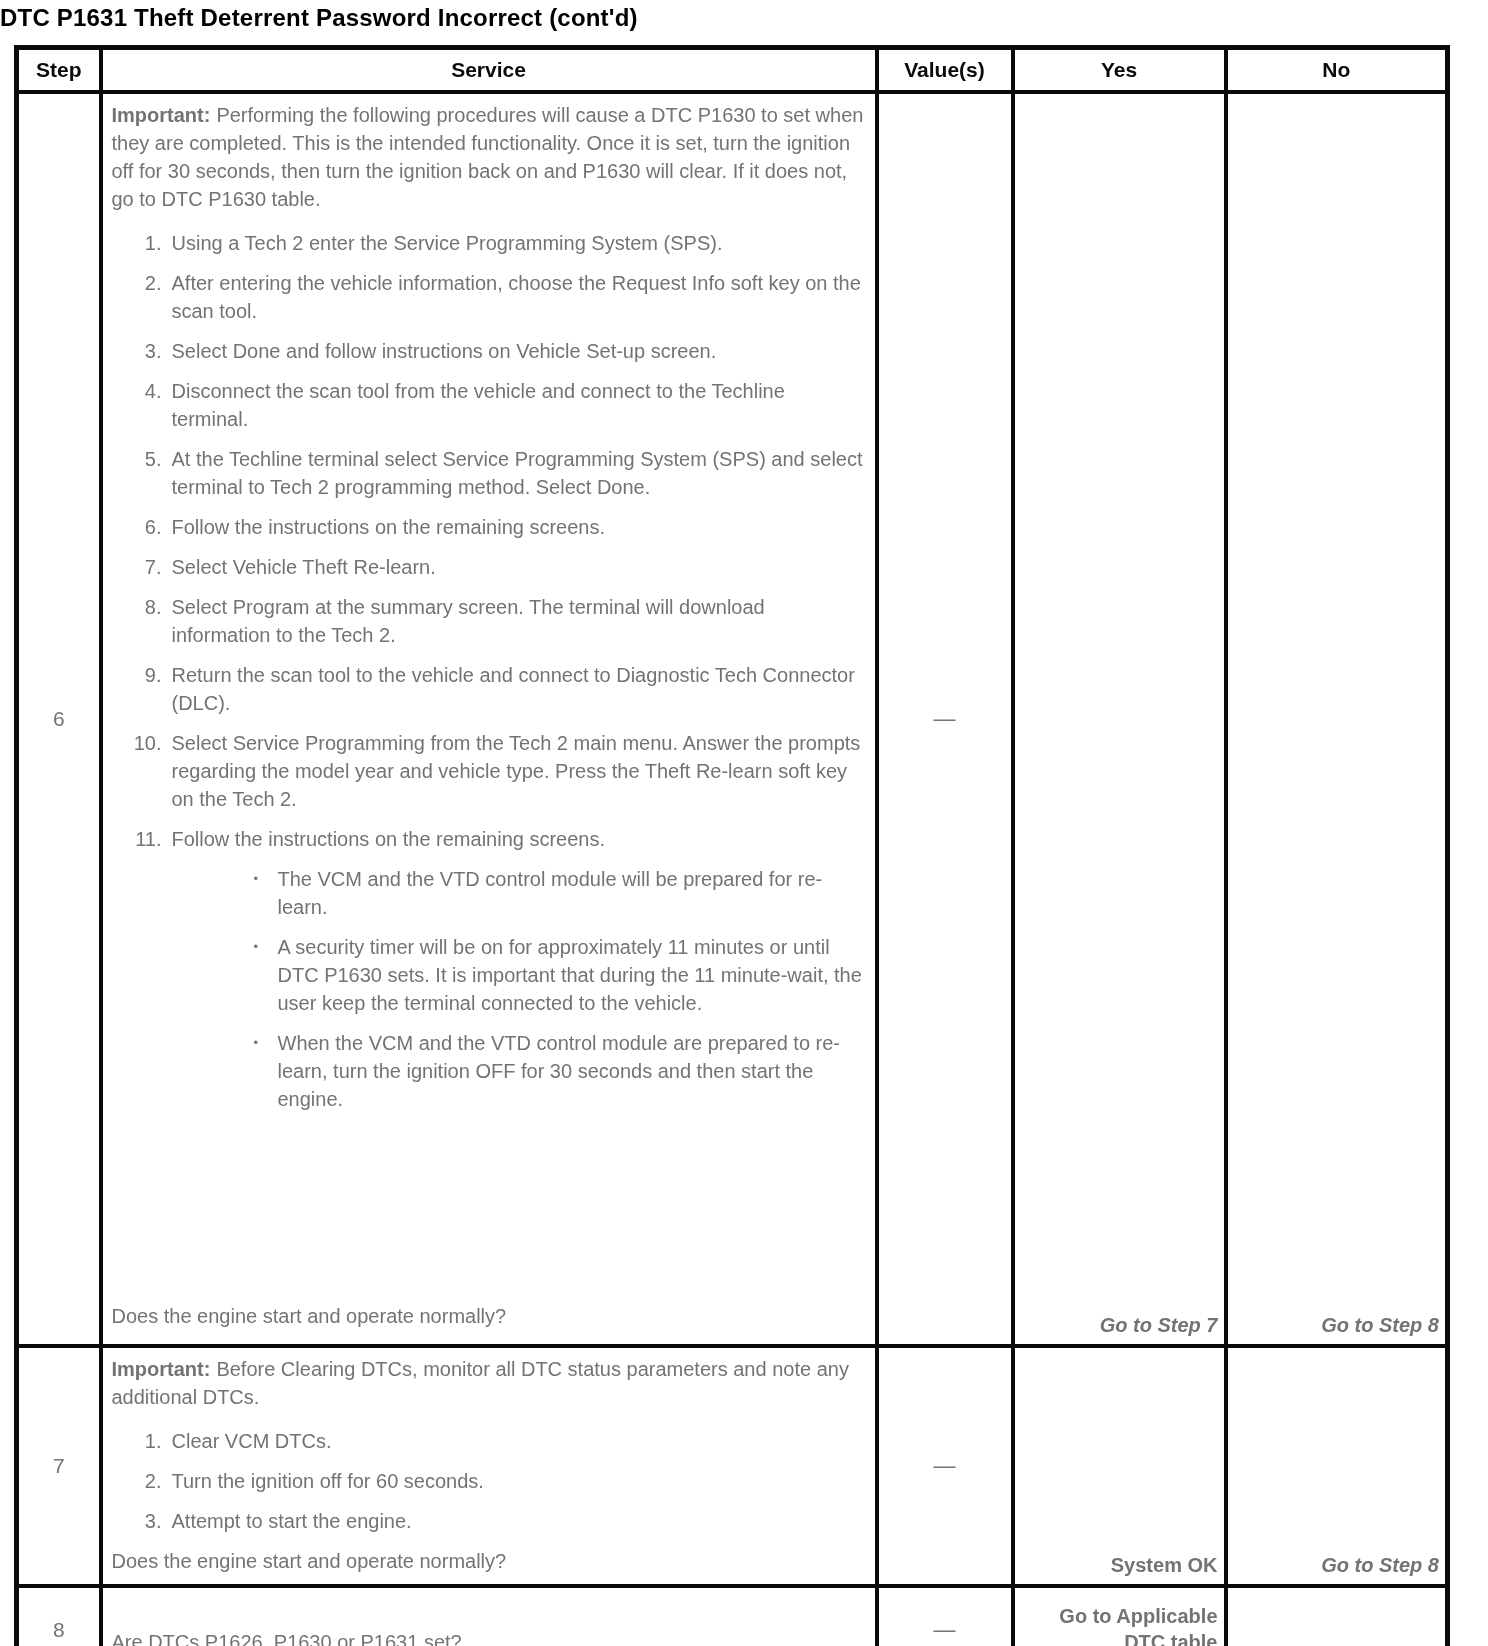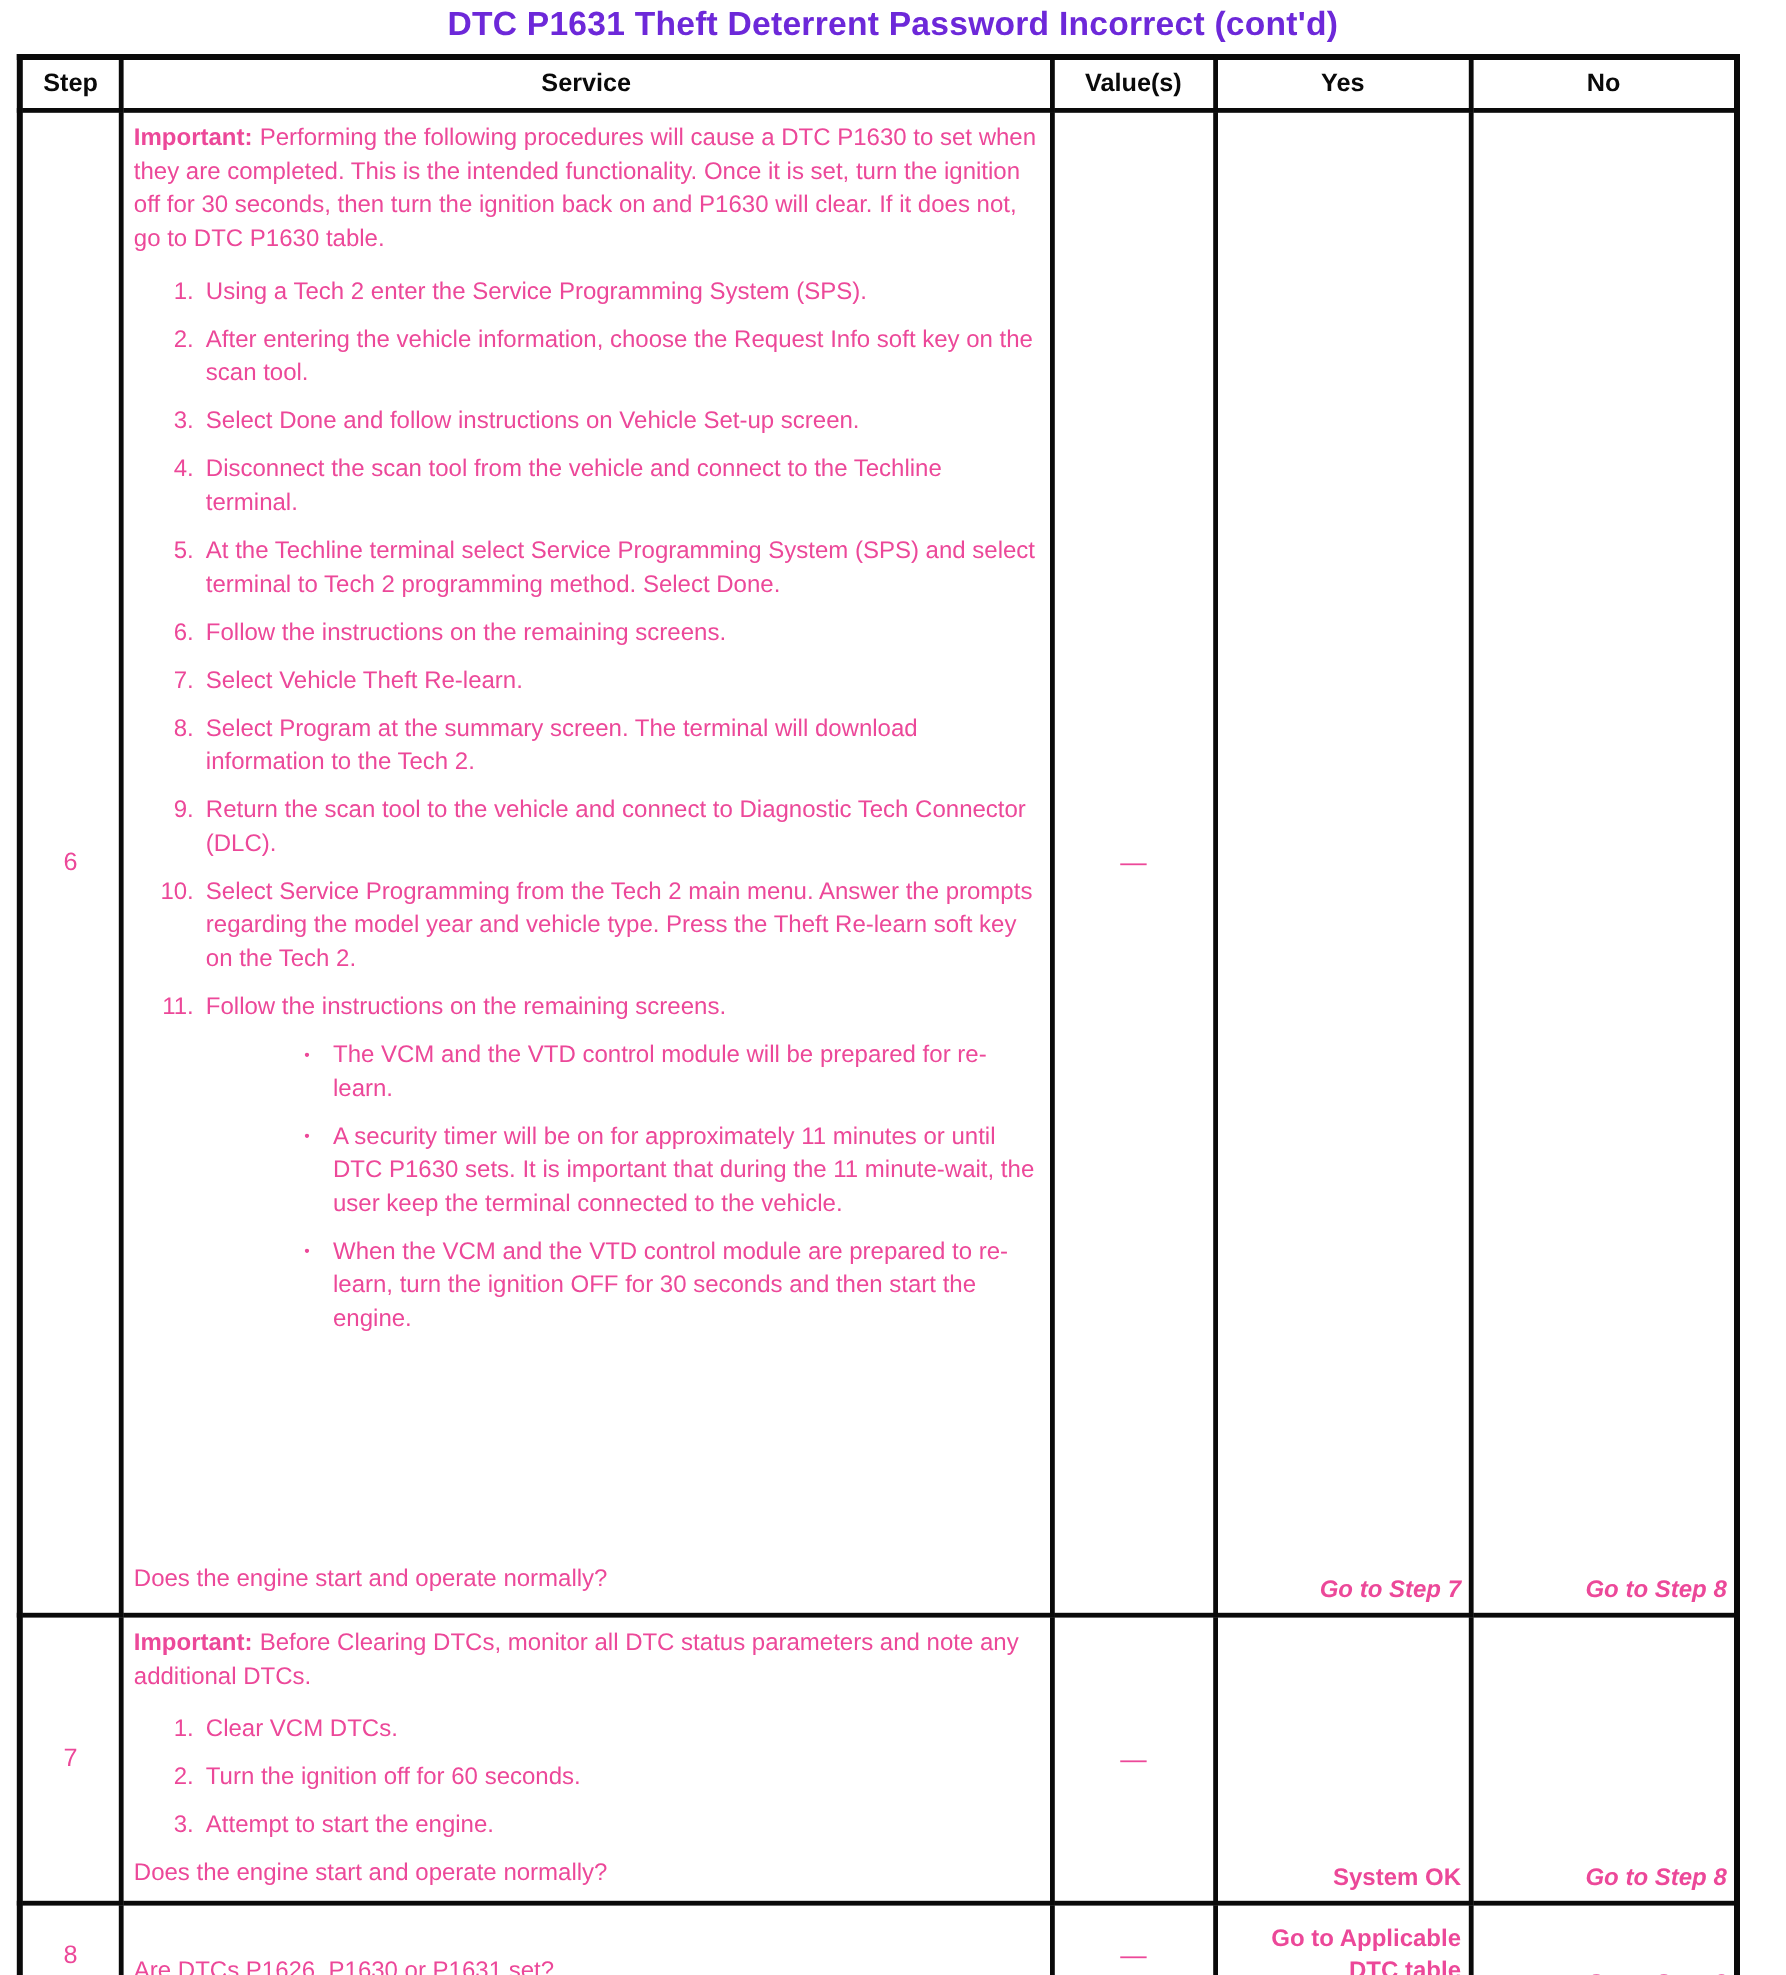--- a/index.html
+++ b/index.html
@@ -15,25 +15,24 @@
     width: 1488px;
     height: 1646px;
     background: #ffffff;
     overflow: hidden;
   }
   .doc-title {
     position: absolute;
     top: 4px;
     left: 0;
     width: 100%;
-    text-align: center;
-    font-size: 28px;
+    font-size: 24px;
     font-weight: bold;
     letter-spacing: 0.2px;
-    color: #6d28d9;
+    color: #000000;
   }
   table.dtable {
     position: absolute;
     left: 14px;
     top: 45px;
     width: 1436px;
     border-collapse: collapse;
     table-layout: fixed;
     background: #ffffff;
   }
@@ -42,21 +41,21 @@
   }
   table.dtable { border-width: 5px; }
   th {
     font-size: 21px;
     font-weight: bold;
     vertical-align: middle;
     height: 36px;
     padding: 2px;
     color: #0a0a0a;
   }
-  td { padding: 0; vertical-align: middle; color: #ec4899; }
+  td { padding: 0; vertical-align: middle; color: #737373; }
   .col-step  { width: 84px; }
   .col-action{ width: 776px; }
   .col-value { width: 136px; }
   .col-yes   { width: 213px; }
   .col-no    { width: auto; }
 
   td.step-cell {
     text-align: center;
     font-size: 21px;
     vertical-align: middle;

